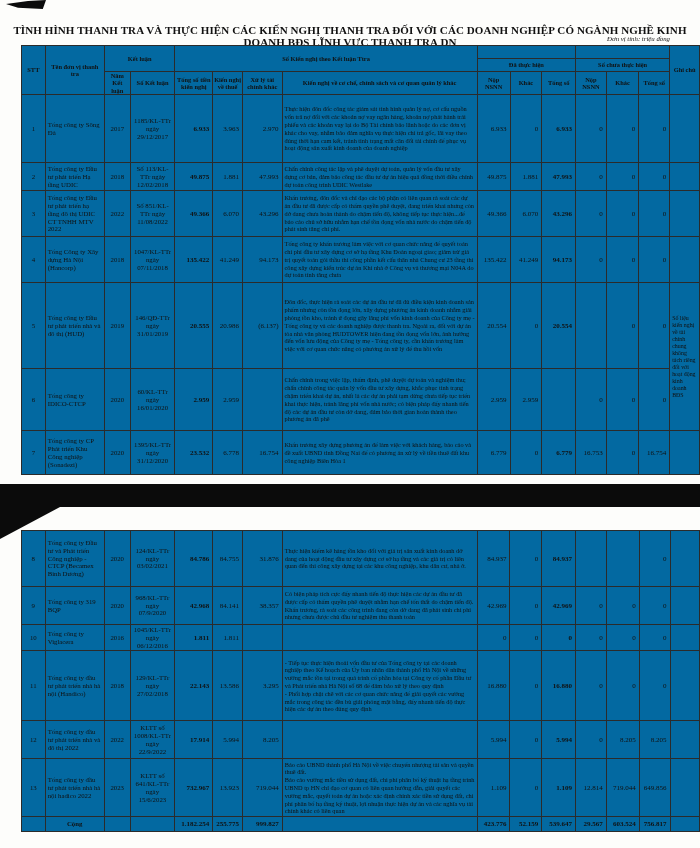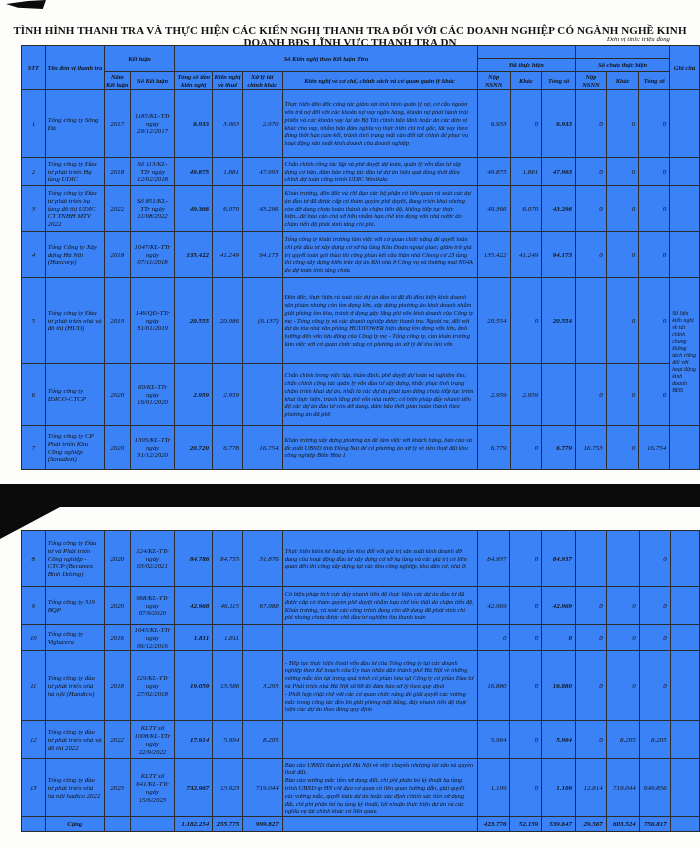--- a/index.html
+++ b/index.html
@@ -5,21 +5,21 @@
   html,body{margin:0;padding:0;background:#e8e8e8;}
   #canvas{position:relative;width:700px;height:848px;background:#fdfdfb;overflow:hidden;
           font-family:"Liberation Serif", serif;color:#111;}
   
   .appendix{position:absolute;top:5px;left:0;width:100%;text-align:center;
             font-size:8px;font-weight:bold;letter-spacing:.3px;}
   .doc-title{position:absolute;top:24px;left:10px;width:680px;text-align:center;
              font-size:11px;font-weight:bold;letter-spacing:.1px;}
   .unit-note{position:absolute;top:35px;right:30px;font-size:6.8px;font-style:italic;}
   
-  table{border-collapse:collapse;table-layout:fixed;position:absolute;left:21px;background:#3b82f6;font-style:italic;}
+  table{border-collapse:collapse;table-layout:fixed;position:absolute;left:21px;background:#0369a1;}
   #t1{top:45px;} #t2{top:530px;}
   td,th{border:1px solid #2b2b2b;overflow:hidden;padding:1px 2px;vertical-align:middle;}
   th{font-size:6.4px;font-weight:bold;text-align:center;line-height:7.4px;padding:0 1px;}
   .num{font-size:7px;text-align:right;padding-right:3px;}
   .b{font-weight:bold;}
   .ctr{font-size:6.8px;text-align:center;line-height:7.8px;}
   .name{font-size:6.8px;text-align:left;line-height:7.8px;}
   .rec{font-size:6.3px;text-align:left;line-height:7.8px;white-space:pre-line;vertical-align:middle;}
   .note{font-size:5.9px;text-align:left;line-height:7px;vertical-align:middle;}
   
@@ -186,21 +186,21 @@
       <td class="num b"></td>
       <td class="num">0</td>
       <td class="num">0</td>
       <td class="num">0</td>
     </tr>
     <tr style="height:44px">
       <td class="ctr">7</td>
       <td class="name">Tổng công ty CP Phát triển Khu Công nghiệp (Sonadezi)</td>
       <td class="ctr">2020</td>
       <td class="ctr">1395/KL-TTr ngày 31/12/2020</td>
-      <td class="num b">20.720</td>
+      <td class="num b">23.532</td>
       <td class="num">6.778</td>
       <td class="num">16.754</td>
       <td class="rec">Khẩn trương xây dựng phương án để làm việc với khách hàng, báo cáo và đề xuất UBND tỉnh Đồng Nai để có phương án xử lý về tiền thuê đất khu công nghiệp Biên Hòa 1</td>
       <td class="num">6.779</td>
       <td class="num">0</td>
       <td class="num b">6.779</td>
       <td class="num">16.753</td>
       <td class="num">0</td>
       <td class="num">16.754</td>
       <td class="note"></td>
@@ -246,22 +246,22 @@
       <td class="num"></td>
       <td class="num">0</td>
       <td class="note"></td>
     </tr>
     <tr style="height:38px">
       <td class="ctr">9</td>
       <td class="name">Tổng công ty 319 BQP</td>
       <td class="ctr">2020</td>
       <td class="ctr">968/KL-TTr ngày 07/9/2020</td>
       <td class="num b">42.968</td>
-      <td class="num">46.115</td>
-      <td class="num">67.088</td>
+      <td class="num">84.141</td>
+      <td class="num">38.357</td>
       <td class="rec">Có biện pháp tích cực đẩy nhanh tiến độ thực hiện các dự án đầu tư đã được cấp có thẩm quyền phê duyệt nhằm hạn chế tổn thất do chậm tiến độ. Khẩn trương, rà soát các công trình đang còn dở dang đã phát sinh chi phí nhưng chưa được chủ đầu tư nghiệm thu thanh toán</td>
       <td class="num">42.969</td>
       <td class="num">0</td>
       <td class="num b">42.969</td>
       <td class="num">0</td>
       <td class="num">0</td>
       <td class="num">0</td>
       <td class="note"></td>
     </tr>
     <tr style="height:24px">
@@ -279,21 +279,21 @@
       <td class="num">0</td>
       <td class="num">0</td>
       <td class="num">0</td>
       <td class="note"></td>
     </tr>
     <tr style="height:70px">
       <td class="ctr">11</td>
       <td class="name">Tổng công ty đầu tư phát triển nhà hà nội (Handico)</td>
       <td class="ctr">2018</td>
       <td class="ctr">129/KL-TTr ngày 27/02/2018</td>
-      <td class="num b">19.059</td>
+      <td class="num b">22.143</td>
       <td class="num">13.586</td>
       <td class="num">3.295</td>
       <td class="rec">- Tiếp tục thực hiện thoái vốn đầu tư của Tổng công ty tại các doanh nghiệp theo Kế hoạch của Ủy ban nhân dân thành phố Hà Nội về những vướng mắc tồn tại trong quá trình cổ phần hóa tại Công ty cổ phần Đầu tư và Phát triển nhà Hà Nội số 68 để đảm bảo xử lý theo quy định
 - Phối hợp chặt chẽ với các cơ quan chức năng để giải quyết các vướng mắc trong công tác đền bù giải phóng mặt bằng, đẩy nhanh tiến độ thực hiện các dự án theo đúng quy định</td>
       <td class="num">16.880</td>
       <td class="num">0</td>
       <td class="num b">16.880</td>
       <td class="num">0</td>
       <td class="num">0</td>
       <td class="num">0</td>

